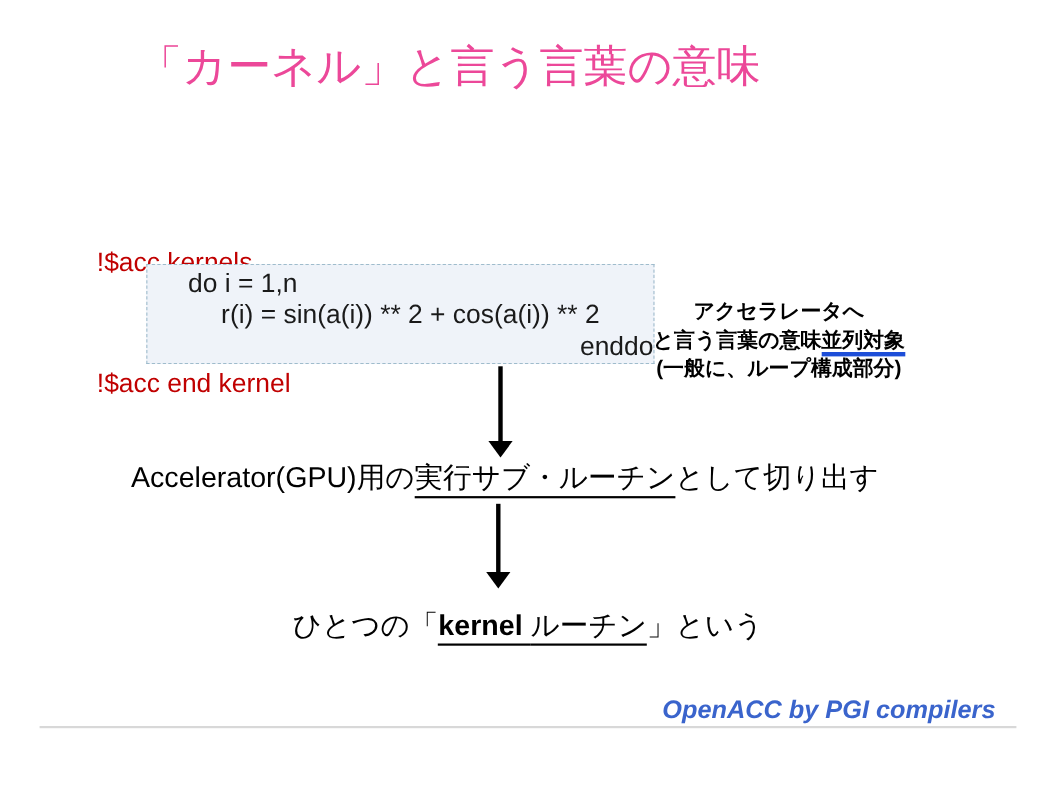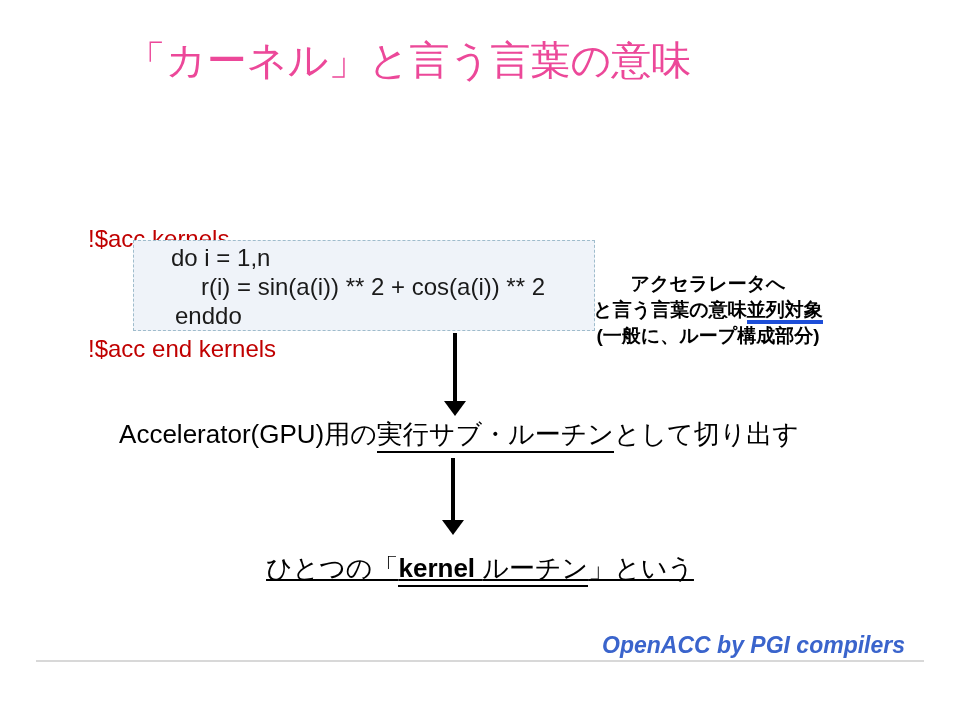--- a/index.html
+++ b/index.html
@@ -42,21 +42,21 @@
     padding-left: 23px;
   }
   .code-line {
     font-size: 24px;
     line-height: 29px;
     color: #1a1a1a;
     white-space: nowrap;
   }
   .code-line.l0 { padding-left: 14px; }
   .code-line.l1 { padding-left: 44px; }
-  .code-line.l2 { padding-left: 18px; }
+  .code-line.l2 { padding-left: 18px; text-align: right; }
 
   .annotation {
     position: absolute;
     left: 578px; top: 243px;
     width: 260px;
     text-align: center;
     font-size: 19px;
     font-weight: bold;
     color: #000000;
     line-height: 26px;
@@ -94,21 +94,20 @@
     color: #000000;
     white-space: nowrap;
   }
   .step2 {
     position: absolute;
     top: 551px; left: 0; width: 960px;
     text-align: center;
     font-size: 26px;
     color: #000000;
     white-space: nowrap;
-    text-decoration: underline;
   }
   .u-mid { border-bottom: 2px solid #000; padding-bottom: 2px; }
   .bold { font-weight: bold; }
 
   .footer-rule {
     position: absolute;
     left: 36px; top: 660px;
     width: 888px; height: 0;
     border-top: 2px solid #D8D8D8;
   }
@@ -131,21 +130,21 @@
   <div class="title">「カーネル」と言う言葉の意味</div>
 
   <div class="directive open">!$acc kernels</div>
 
   <div class="code-box">
     <div class="code-line l0">do i = 1,n</div>
     <div class="code-line l1">r(i) = sin(a(i)) ** 2 + cos(a(i)) ** 2</div>
     <div class="code-line l2">enddo</div>
   </div>
 
-  <div class="directive close">!$acc end kernels</div>
+  <div class="directive close">!$acc end kernel</div>
 
   <div class="annotation">
     <div>アクセラレータへ</div>
     <div><span>と言う言葉の意味</span><span class="u-thin">並列対象</span></div>
     <div>(一般に、ループ構成部分)</div>
   </div>
 
   <div class="down-arrow" id="arrow1">
     <div class="shaft"></div>
     <div class="head"></div>

